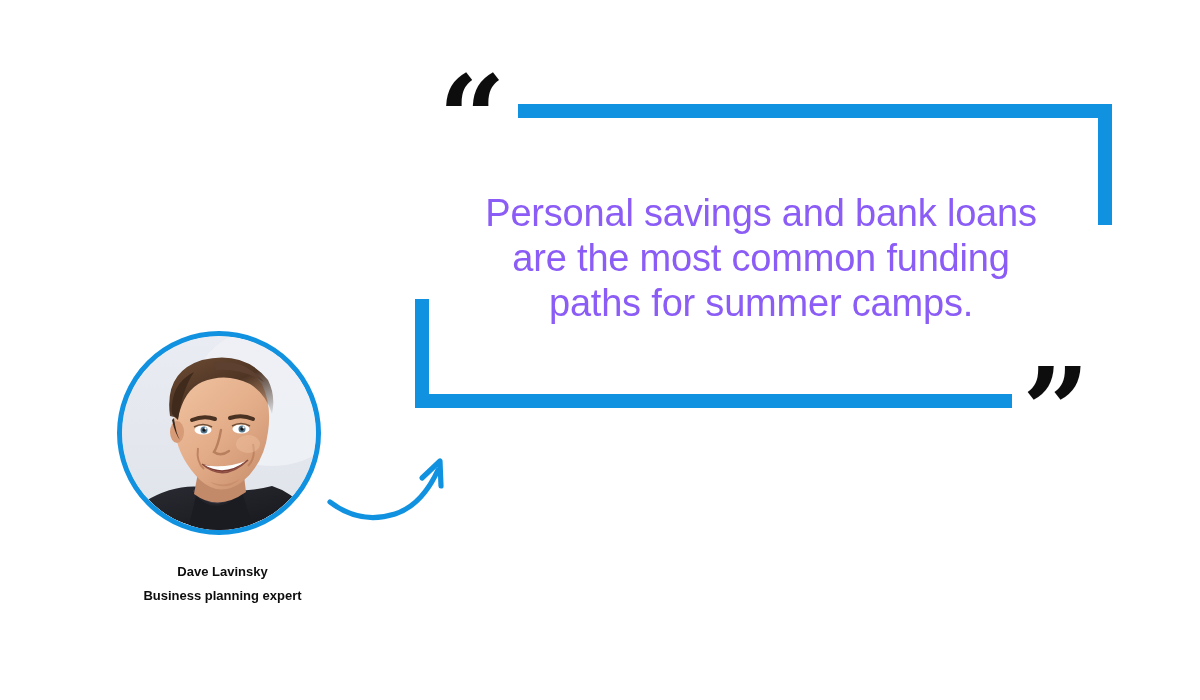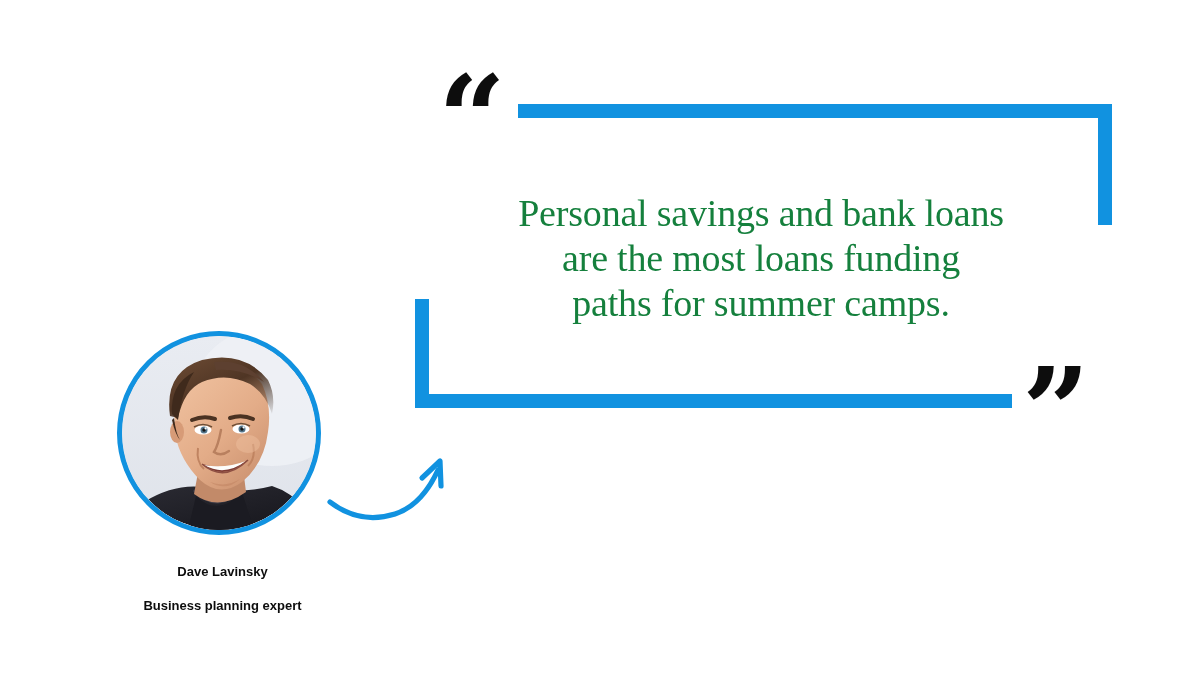--- a/index.html
+++ b/index.html
@@ -40,26 +40,26 @@
   #quote-open  { left: 438px; top: 60px;  font-size: 118px; }
   #quote-close { left: 1022px; top: 352px; font-size: 118px; }
 
   
   #quote-text {
     position: absolute;
     left: 452px;
     top: 191px;
     width: 618px;
     text-align: center;
-    font-family: Liberation Serif, serif;
+    font-family: Liberation Sans, sans-serif;
     font-size: 38px;
     font-weight: 400;
     line-height: 45px;
     letter-spacing: -0.2px;
-    color: #15803d;
+    color: #8b5cf6;
   }
   #quote-text .line { display: block; white-space: nowrap; }
 
   
   #avatar-wrap {
     position: absolute;
     left: 117px;
     top: 331px;
     width: 204px;
     height: 204px;
@@ -83,21 +83,21 @@
     top: 560px;
     width: 325px;
     text-align: center;
     color: #0d0d0d;
     font-family: "Liberation Sans", sans-serif;
     font-weight: 700;
     font-size: 13px;
     line-height: 24px;
   }
   #attribution .nm { display: block; }
-  #attribution .rl { display: block; margin-top: 10px; }
+  #attribution .rl { display: block; }
 
   
   #arrow {
     position: absolute;
     left: 310px;
     top: 440px;
     width: 160px;
     height: 90px;
   }
 </style>
@@ -108,21 +108,21 @@
 
   <div class="bar" id="bar-top"></div>
   <div class="bar" id="bar-right-vert"></div>
   <div class="bar" id="bar-left-vert"></div>
   <div class="bar" id="bar-bottom"></div>
 
   <div class="qmark" id="quote-open">“</div>
 
   <div id="quote-text">
     <span class="line">Personal savings and bank loans</span>
-    <span class="line">are the most loans funding</span>
+    <span class="line">are the most common funding</span>
     <span class="line">paths for summer camps.</span>
   </div>
 
   <div class="qmark" id="quote-close">”</div>
 
   <div id="avatar-wrap">
     <div id="avatar-photo">
       <svg width="194" height="194" viewBox="0 0 194 194" xmlns="http://www.w3.org/2000/svg">
         <defs>
           <clipPath id="circClip">

